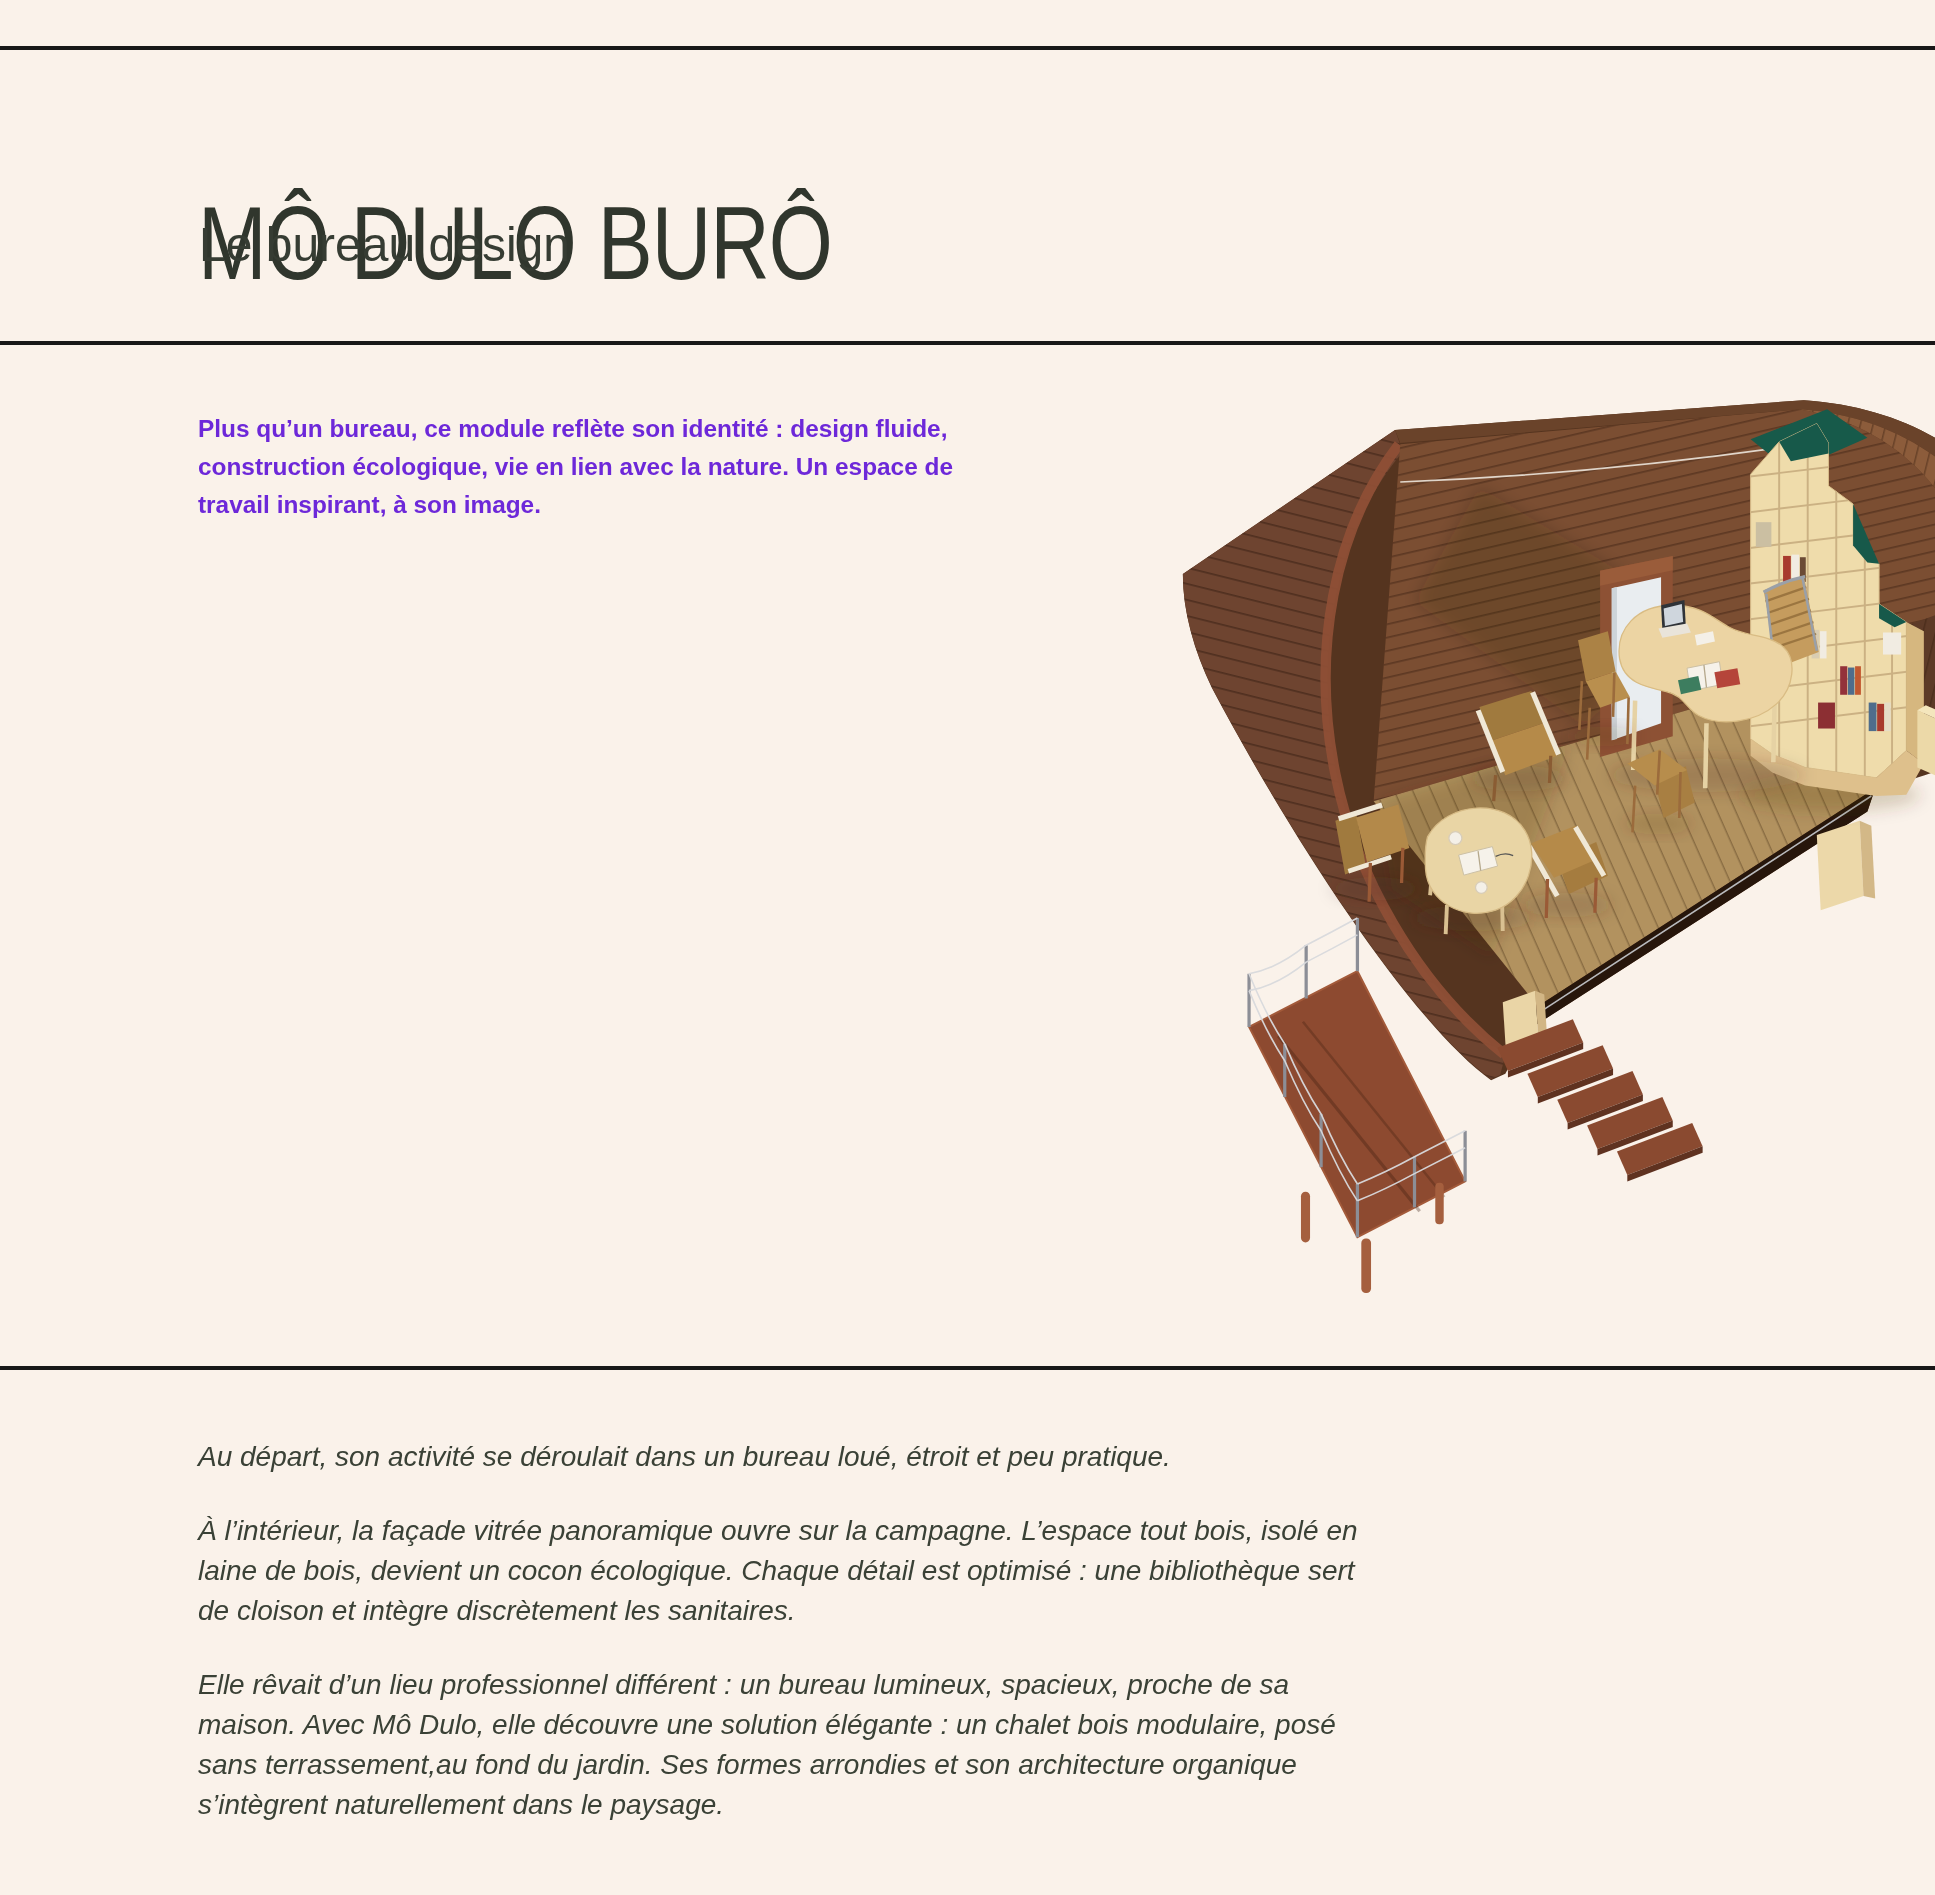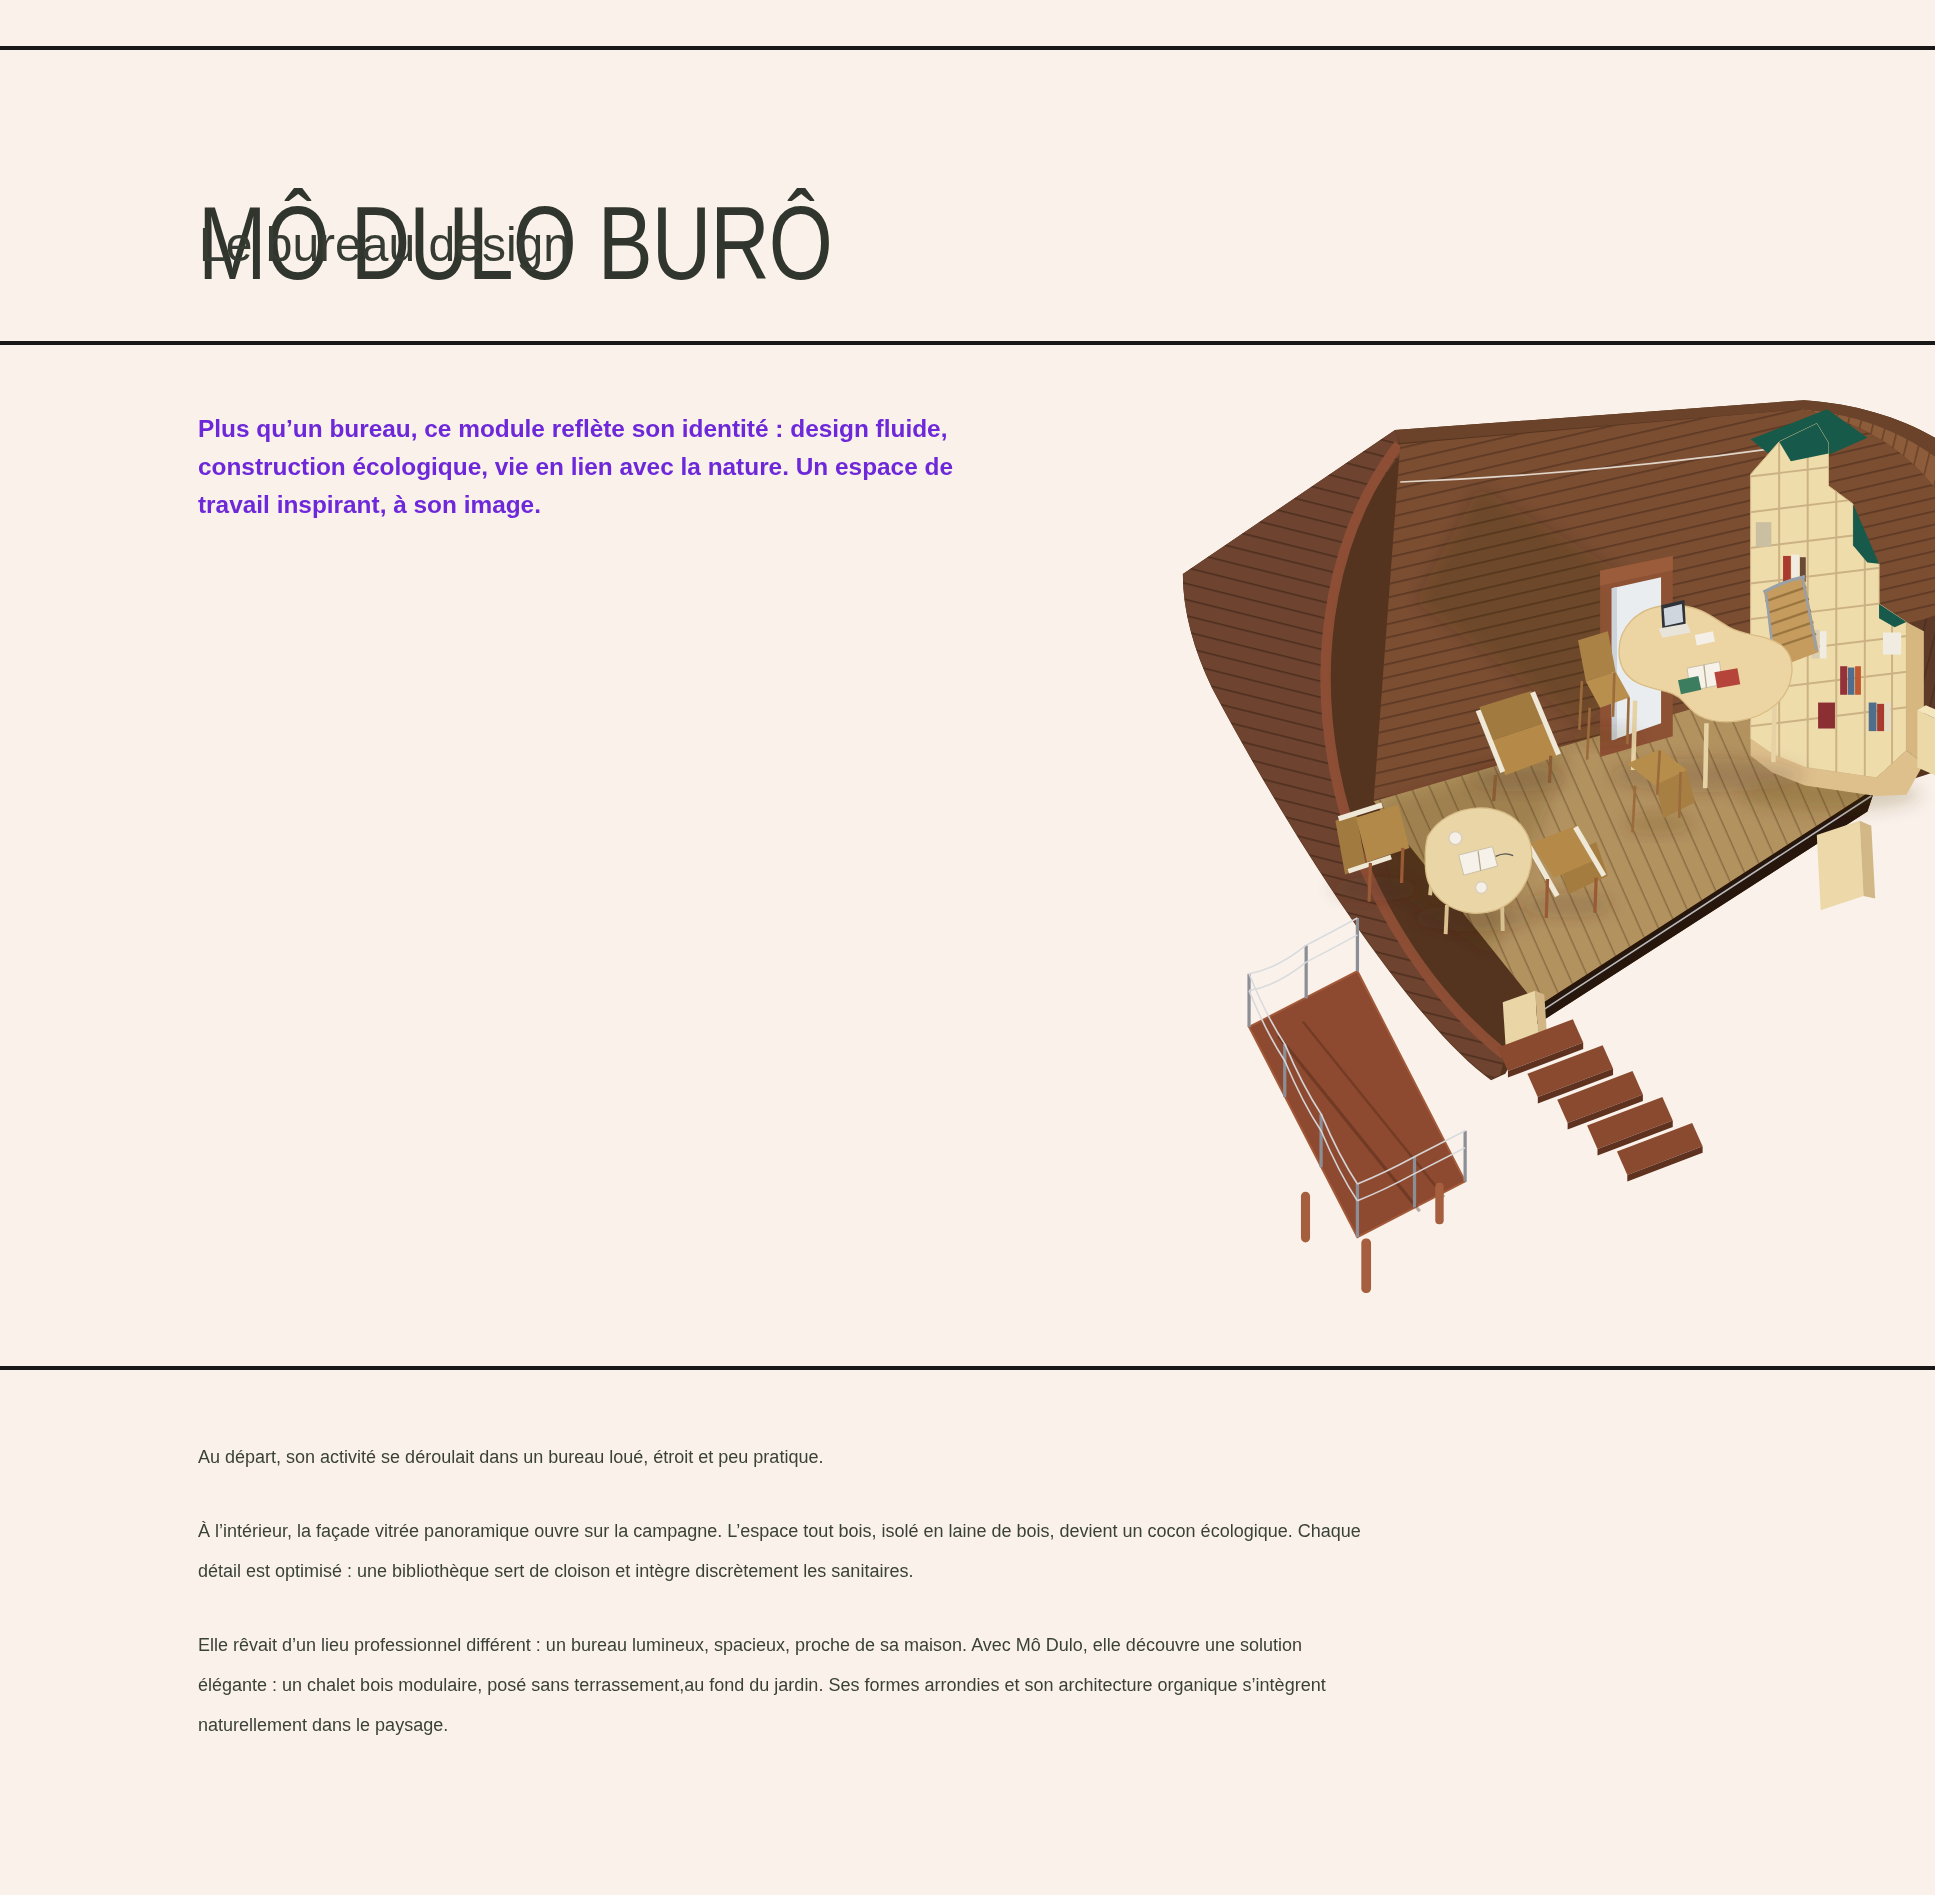--- a/index.html
+++ b/index.html
@@ -22,21 +22,21 @@
     position:absolute;left:199px;top:217px;
     font-size:48px;font-weight:400;color:#363c33;white-space:nowrap;
   }
   .intro{
     position:absolute;left:198px;top:410px;width:778px;
     font-size:24.4px;line-height:38px;font-weight:700;color:#6d28d9;
   }
   .illu{position:absolute;left:1142px;top:347px;width:1007px;height:1007px;}
   .bodytext{
     position:absolute;left:198px;top:1437px;width:1169px;
-    font-size:18px;line-height:40px;color:#3a4136;
+    font-size:28px;line-height:40px;font-style:italic;color:#3a4136;
   }
   .bodytext p{margin:0 0 34px 0;}
   .bodytext p:last-child{margin-bottom:0;}
 </style>
 </head>
 <body>
 
 <div class="page">
 
   <div class="rule r1"></div>

